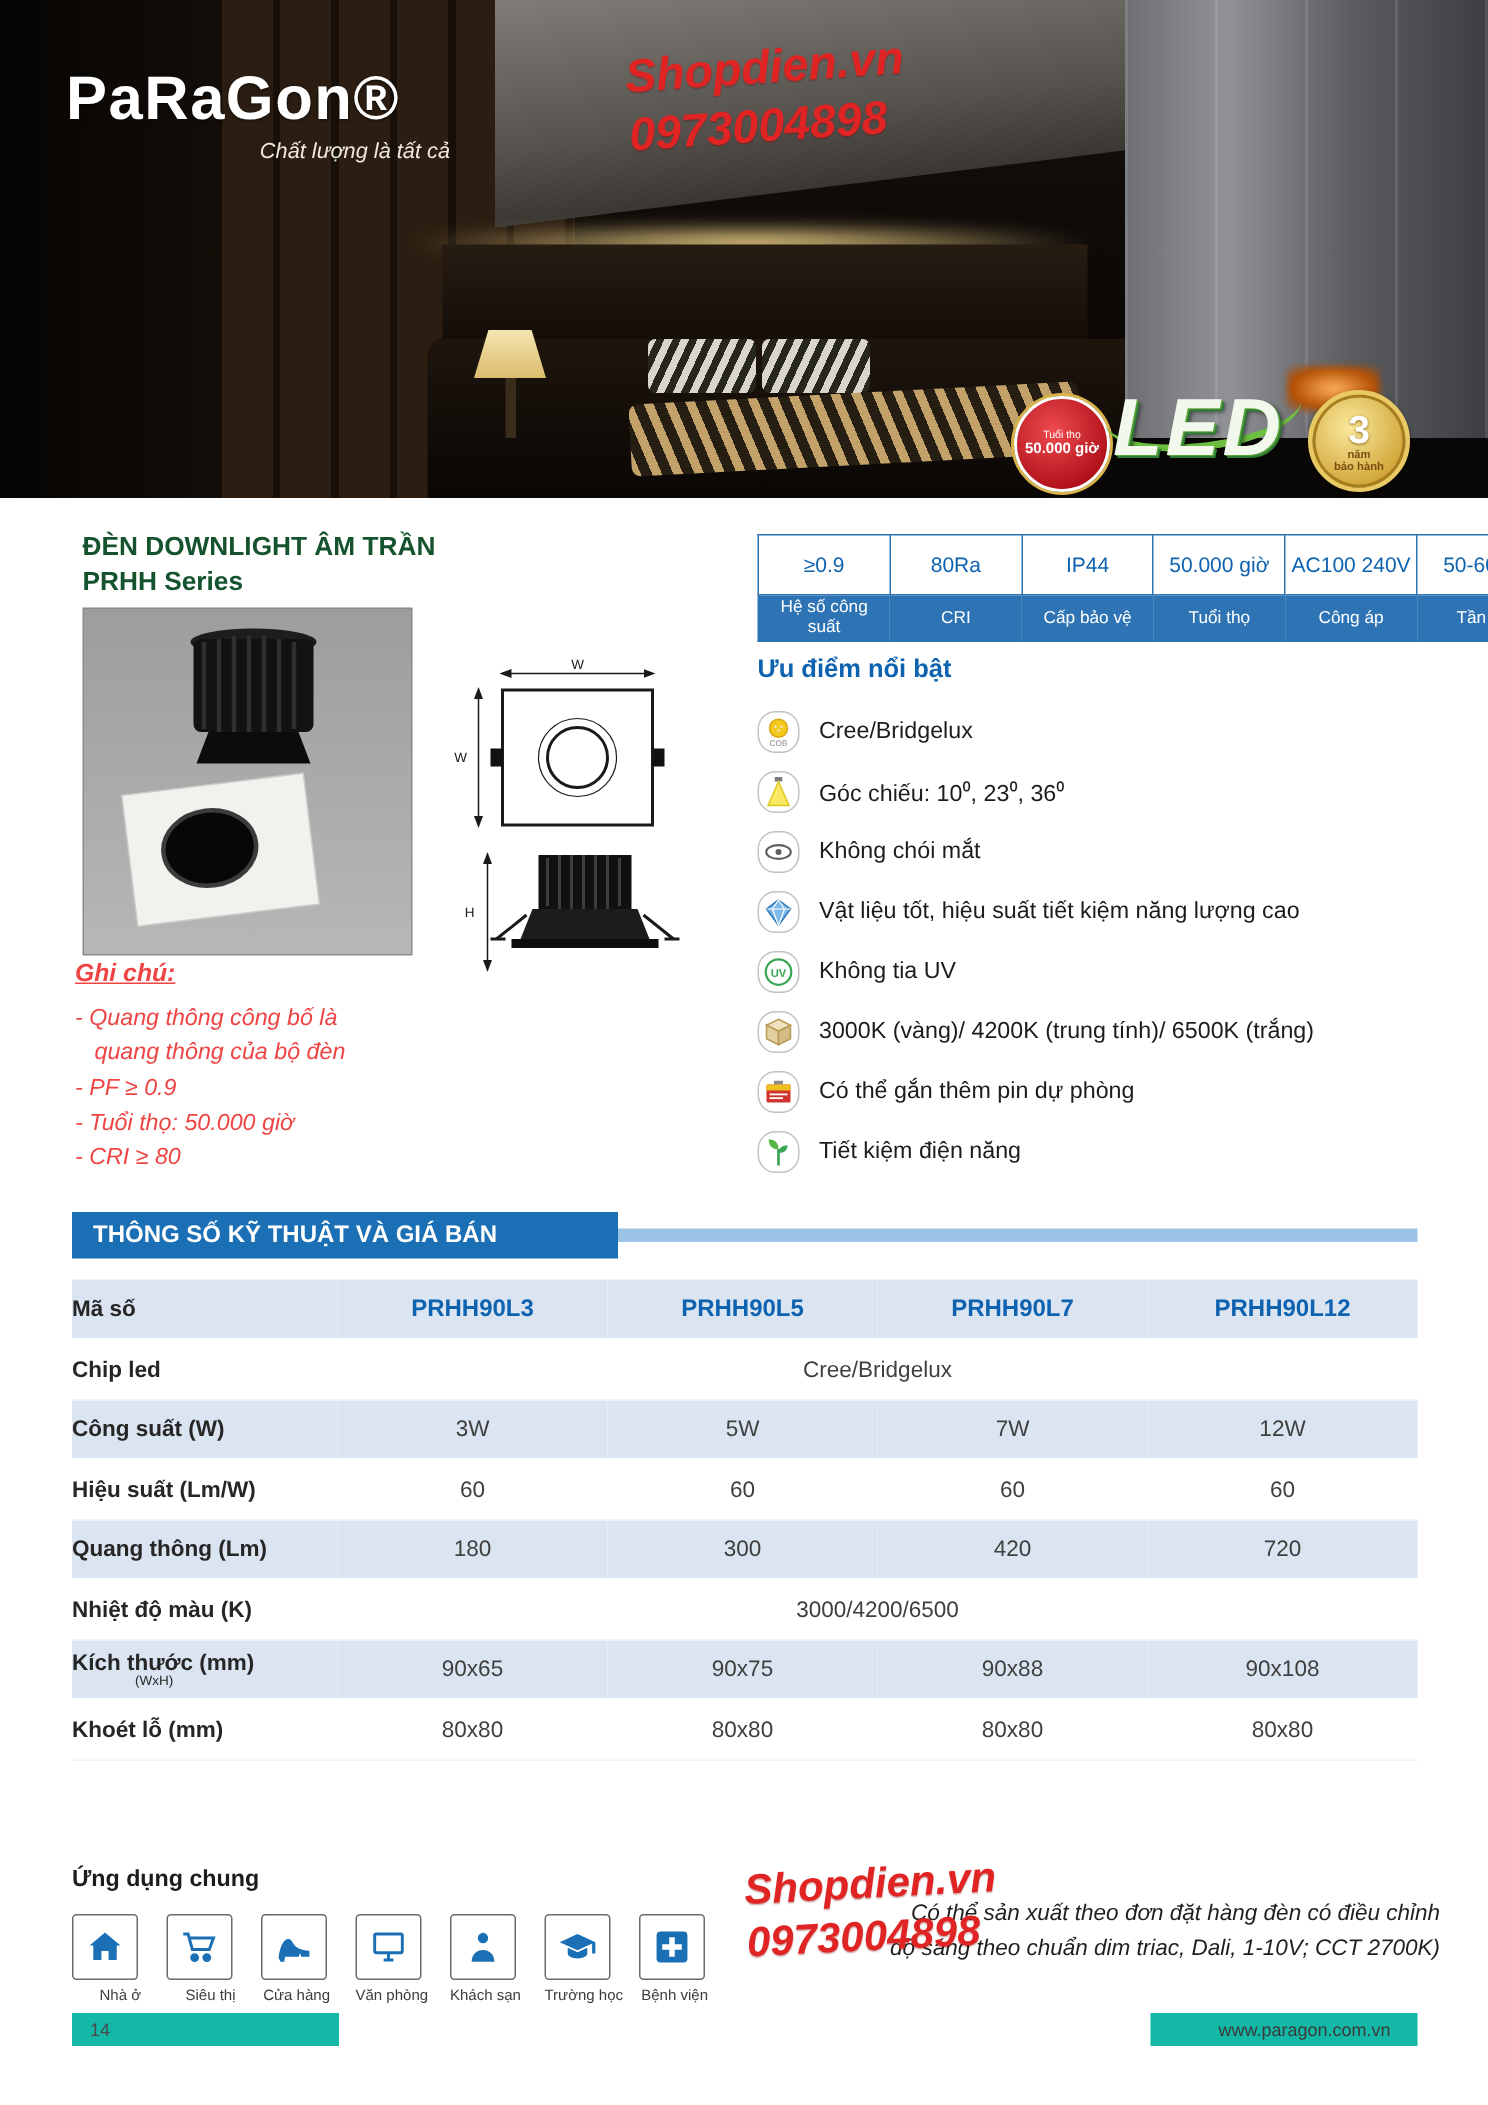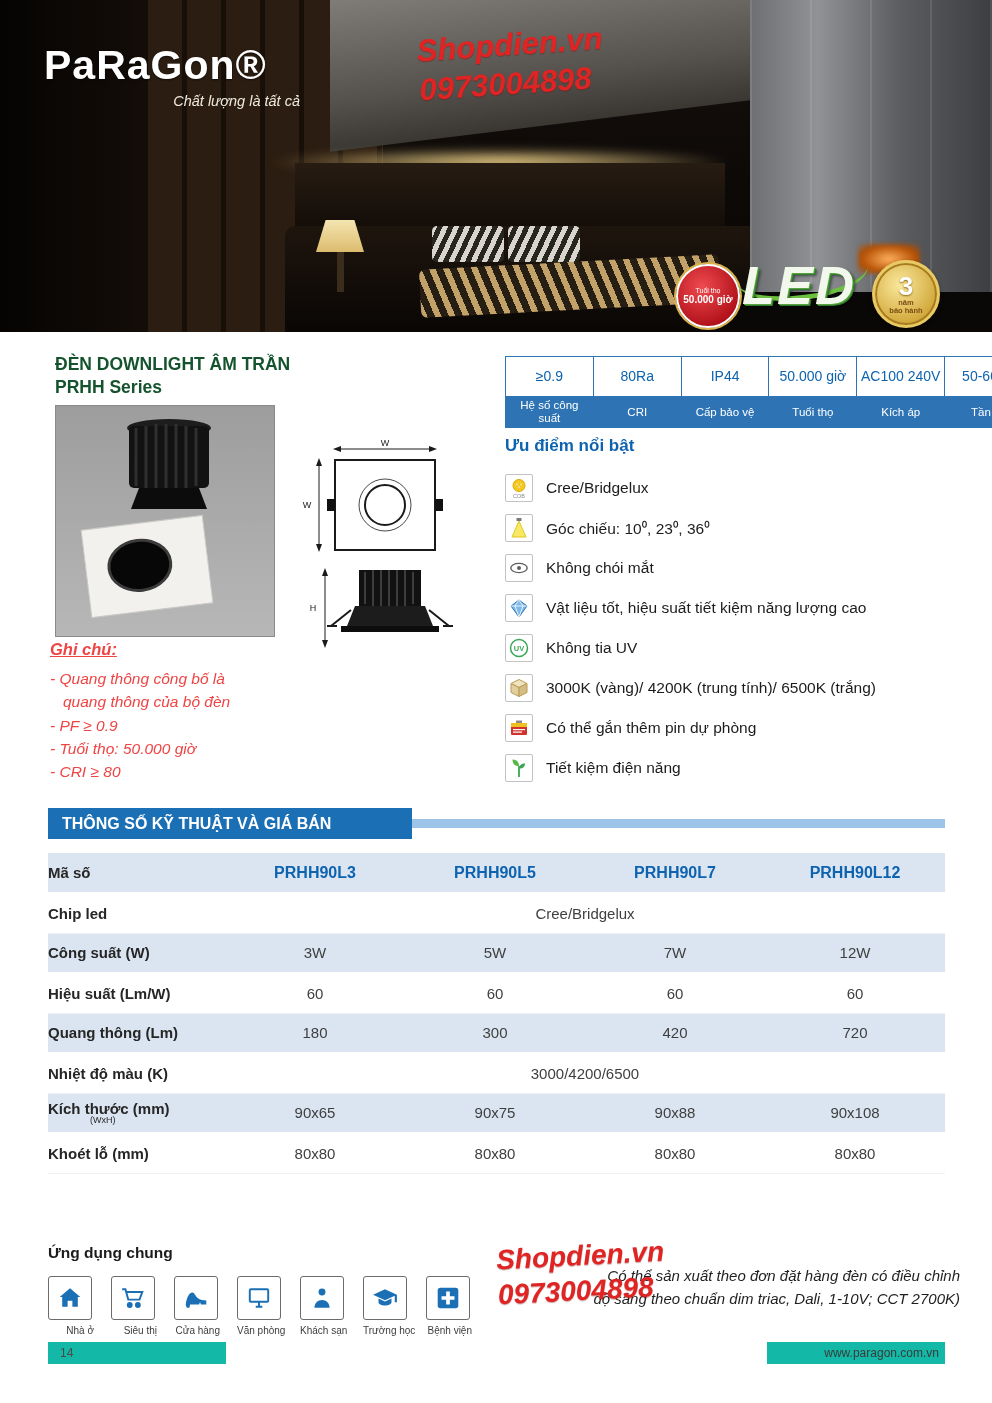--- a/index.html
+++ b/index.html
@@ -48,21 +48,21 @@
   
   .badge-table { position:absolute; left:505px; top:356px; width:528px; border-collapse:collapse; table-layout:fixed; }
   .badge-table td { border:1px solid #2e74b5; text-align:center; vertical-align:middle; padding:2px 2px; }
   .badge-table .vals td { height:40px; color:#0e63b0; font-size:14px; line-height:1.15; background:#fff; }
   .badge-table .labs td { height:31px; background:#2e74b5; color:#fff; font-size:11.5px; line-height:1.15; }
 
   
   .features { position:absolute; left:505px; top:436px; width:465px; }
   .features h2 { color:#0e63b0; font-size:17px; font-weight:bold; margin-bottom:12px; }
   .f-row { display:flex; align-items:center; height:40px; }
-  .f-icon { width:28px; height:28px; min-width:28px; border:1px solid #c2c2c2; border-radius:2px; background:#fff; display:flex; align-items:center; justify-content:center; margin-right:13px; }
+  .f-icon { width:28px; height:28px; min-width:28px; border:1px solid #c2c2c2; border-radius:12px; background:#fff; display:flex; align-items:center; justify-content:center; margin-right:13px; }
   .f-text { font-size:15.5px; color:#1c1c1c; }
 
   
   .photo { position:absolute; left:55px; top:405px; width:220px; height:232px; background:linear-gradient(180deg,#9d9d9d,#b7b7b7); border:1px solid #8a8a8a; }
   .drawings { position:absolute; left:293px; top:438px; width:190px; height:215px; }
 
   
   .notes { position:absolute; left:50px; top:640px; width:300px; font-style:italic; color:#ef4444; }
   .notes h3 { font-size:16.5px; font-weight:bold; text-decoration:underline; margin-bottom:8px; }
   .notes .n-line { font-size:15.5px; line-height:1.5; }
@@ -90,21 +90,21 @@
   .app { width:46px; text-align:right; }
   .app-box { width:44px; height:44px; border:1.5px solid #6b6b6b; border-radius:3px; display:flex; align-items:center; justify-content:center; background:#fff; }
   .app-label { font-size:10px; color:#3c3c3c; margin-top:5px; white-space:nowrap; }
 
   
   .footer-note { position:absolute; left:486px; top:1264px; width:474px; text-align:right; font-style:italic; font-size:15px; color:#1f1f1f; line-height:1.55; }
 
   
   .bar { position:absolute; top:1342px; height:22px; background:#14b8a6; font-size:12px; color:#4a4a4a; line-height:22px; }
   .bar-left { left:48px; width:178px; padding-left:12px; }
-  .bar-right { right:47px; width:178px; text-align:right; padding-right:6px; }
+  .bar-right { right:47px; width:178px; text-align:right; padding-right:18px; }
   .bar-right a { color:#3a3a3a; text-decoration:none; }
 </style>
 </head>
 <body>
 
 <div class="page">
 
   <header class="hero">
     <div class="h-wall-far"></div>
     <div class="h-wall-left"></div>
@@ -157,21 +157,21 @@
       <td>IP44</td>
       <td>50.000 giờ</td>
       <td>AC100 240V</td>
       <td>50-60Hz</td>
     </tr>
     <tr class="labs">
       <td>Hệ số công suất</td>
       <td>CRI</td>
       <td>Cấp bảo vệ</td>
       <td>Tuổi thọ</td>
-      <td>Kích áp</td>
+      <td>Công áp</td>
       <td>Tần số</td>
     </tr>
   </tbody>
     </table>
 
   <section class="features">
     <h2>Ưu điểm nổi bật</h2>
 
     <div class="f-row">
       <span class="f-icon">

